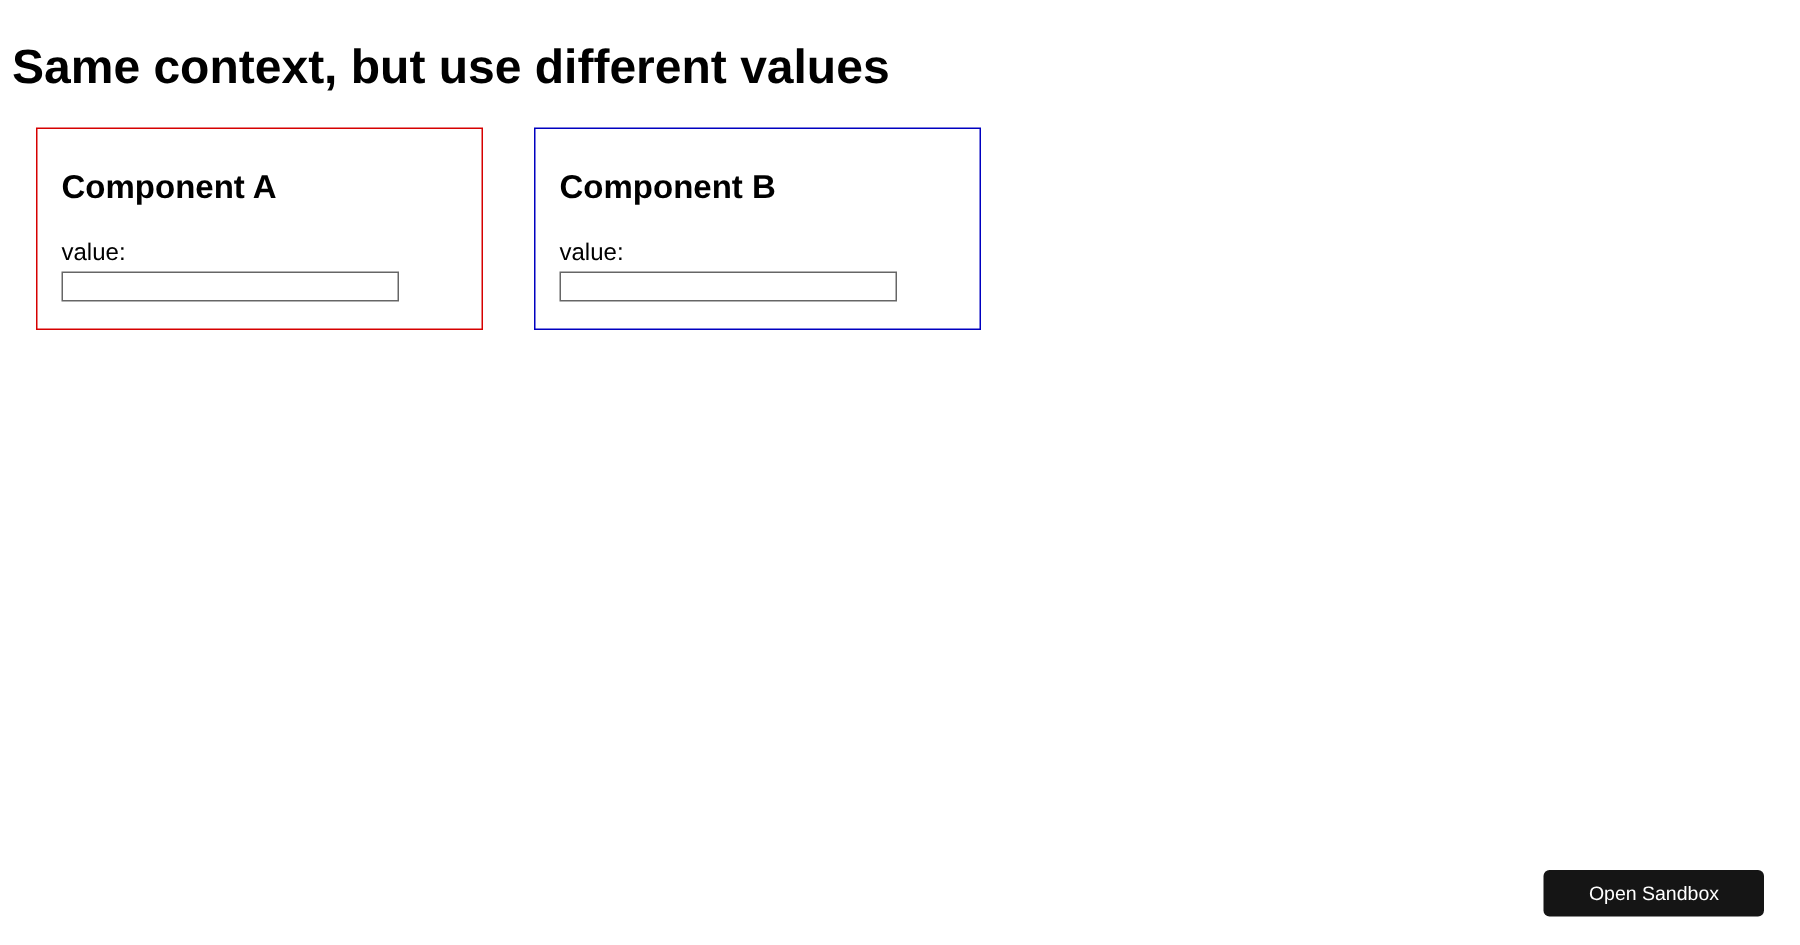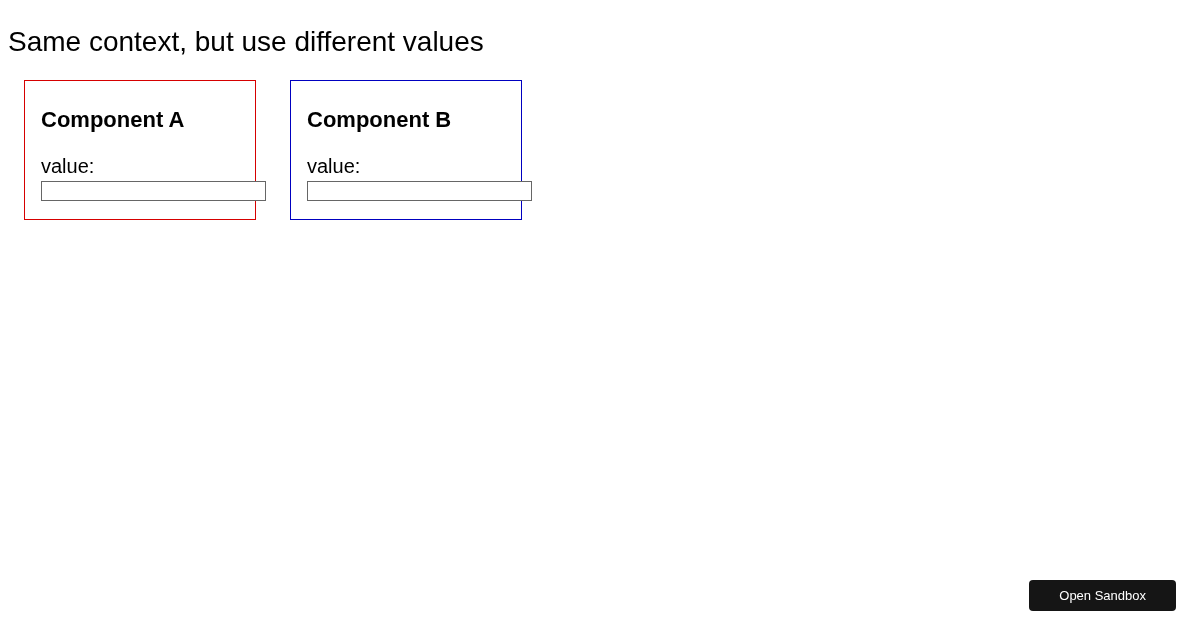--- a/index.html
+++ b/index.html
@@ -8,46 +8,46 @@
     body {
       margin: 0;
       padding: 8px;
       font-family: Arial, Helvetica, sans-serif;
       background: #ffffff;
       width: 1200px;
       height: 630px;
       position: relative;
     }
     .heading {
-      font-size: 28px;
-      font-weight: normal;
+      font-size: 32px;
+      font-weight: bold;
       margin: 18px 0 22px 0;
     }
     .components-row {
       display: flex;
       gap: 34px;
       padding-left: 16px;
     }
     .component-box {
-      width: 232px;
+      width: 298px;
       padding: 16px 16px 18px 16px;
     }
     .component-a {
       border: 1px solid #d60000;
     }
     .component-b {
       border: 1px solid #0000c0;
     }
     .component-title {
       font-size: 22px;
       font-weight: bold;
       margin: 10px 0 22px 0;
     }
     .value-label {
-      font-size: 20px;
+      font-size: 16px;
       margin-bottom: 3px;
     }
     .value-input {
       width: 225px;
       height: 20px;
       border: 1px solid #666;
       background: #fff;
       font-size: 14px;
       padding: 1px 2px;
     }

